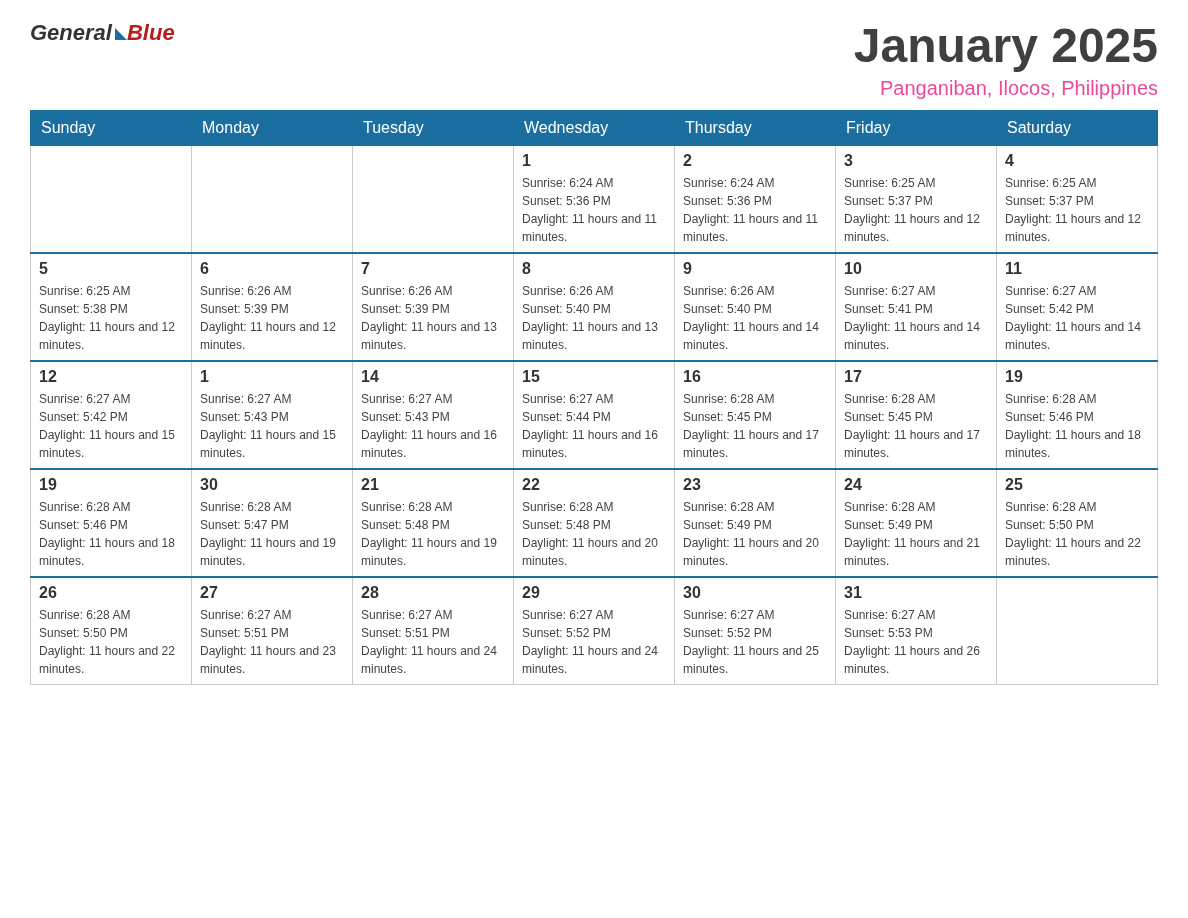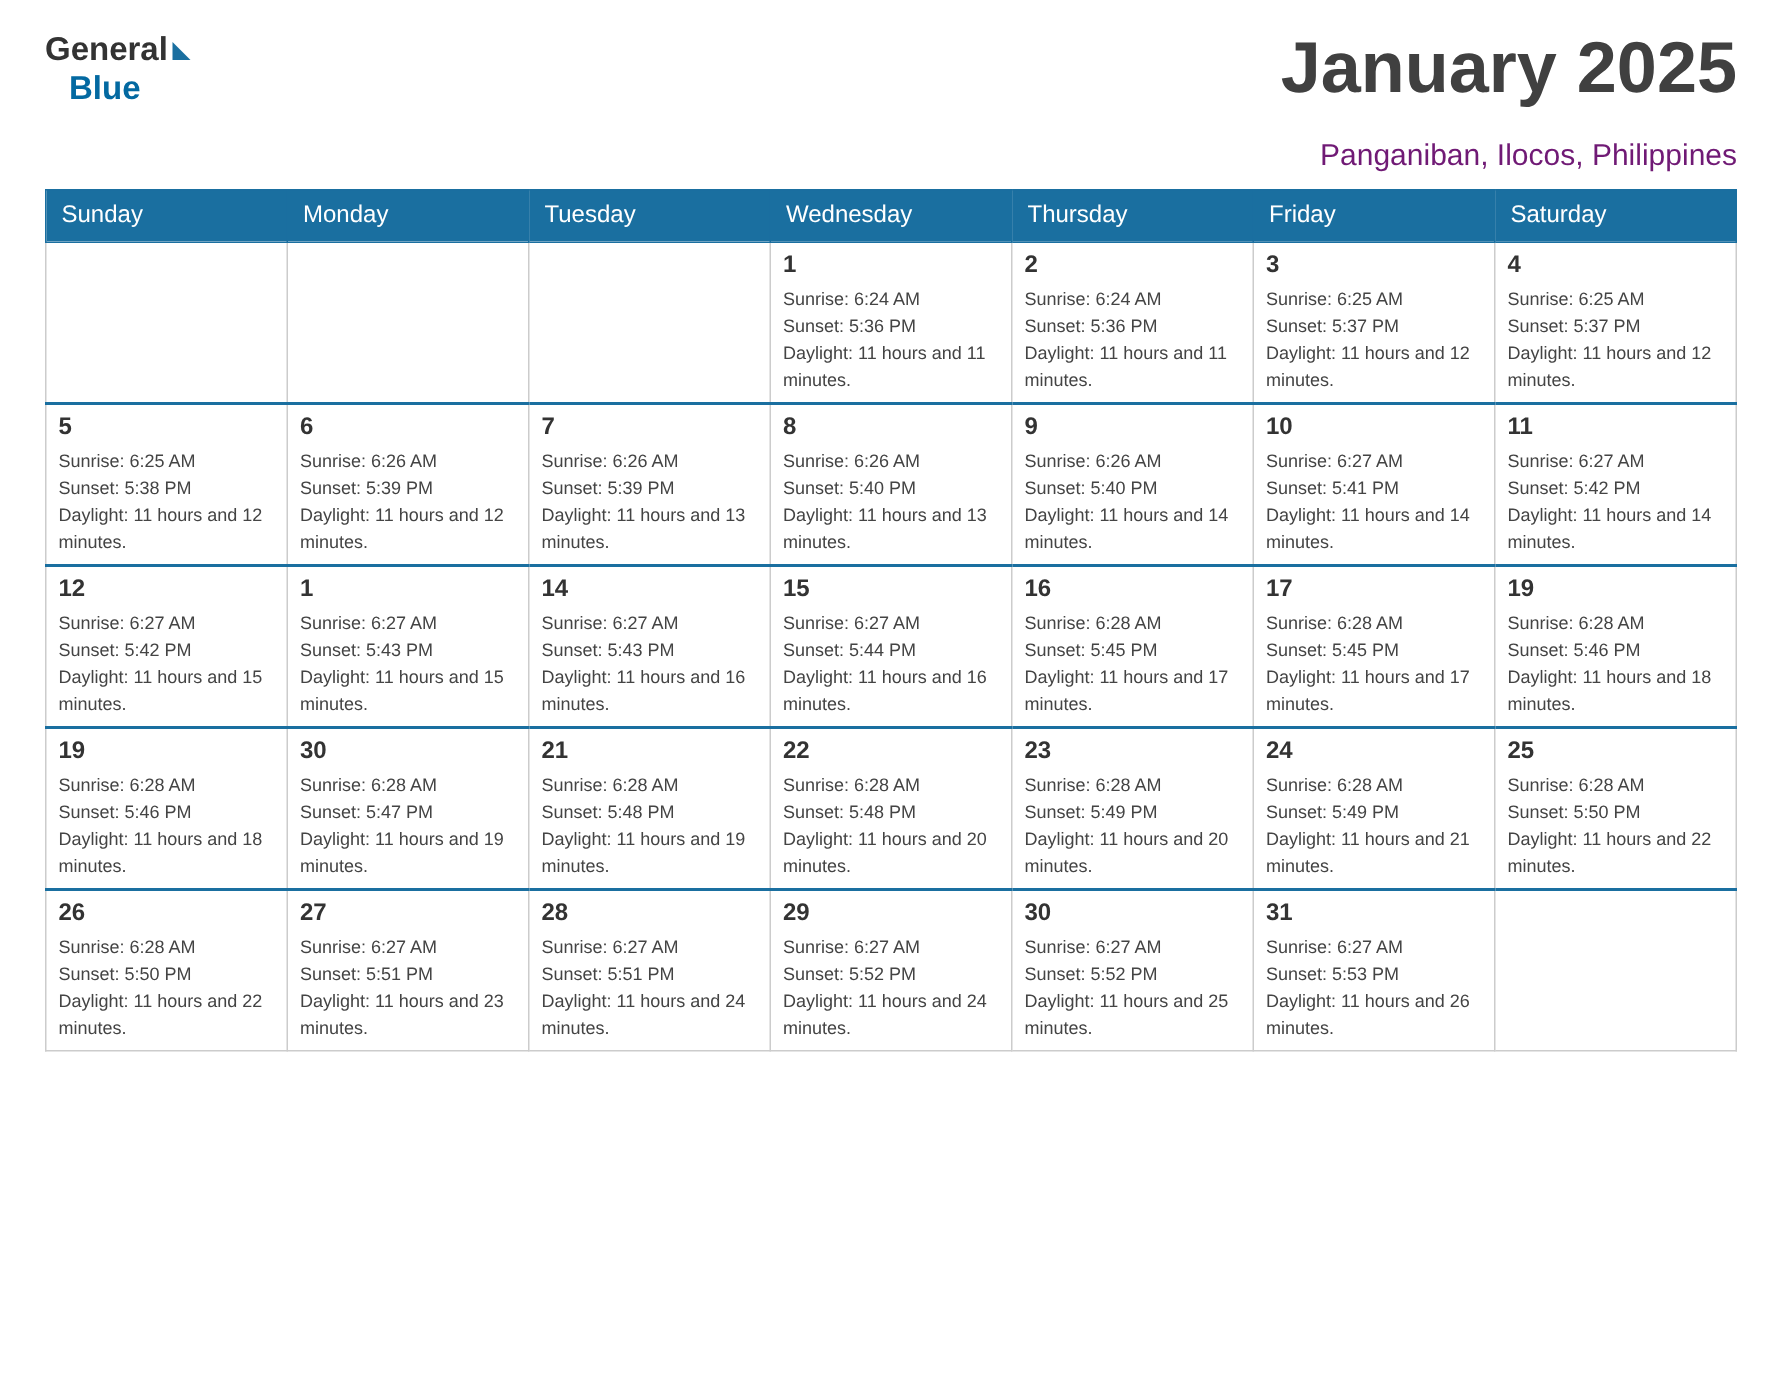--- a/index.html
+++ b/index.html
@@ -25,22 +25,22 @@
       text-align: right;
     }
     .calendar-title {
       font-size: 48px;
       font-weight: bold;
       color: #404040;
       line-height: 1.1;
     }
     .calendar-subtitle {
       font-size: 20px;
-      color: #701a75;
-      margin-top: 20px;
+      color: #ec4899;
+      margin-top: 4px;
     }
     .calendar-table {
       width: 100%;
       border-collapse: collapse;
       margin-top: 10px;
       padding-left: 14px;
     }
     .calendar-table th {
       background-color: #1a6fa0;
       color: #fff;
@@ -70,32 +70,32 @@
       line-height: 1.5;
     }
     .empty-cell {
       background: #fff;
     }
     .row-divider td {
       border-top: 2px solid #1a6fa0;
     }
     .logo-wrapper {
       display: flex;
-      flex-direction: column;
       align-items: flex-start;
+      font-style: italic;
     }
     .logo-line1 {
       display: flex;
       align-items: center;
     }
     .logo-line2 {
       font-size: 22px;
       font-weight: bold;
-      color: #0369a1;
-      margin-left: 16px;
+      color: #b91c1c;
+      margin-left: 0;
     }
   </style>
 </head>
 <body>
 
 <div class="header">
   <div class="logo-wrapper">
     <div class="logo-line1">
       <span class="logo-text-general">General</span>
       <span style="display:inline-block; width:0; height:0; border-left:12px solid #1a6fa0; border-top:12px solid transparent; margin-left:3px; margin-bottom:-2px;"></span>

